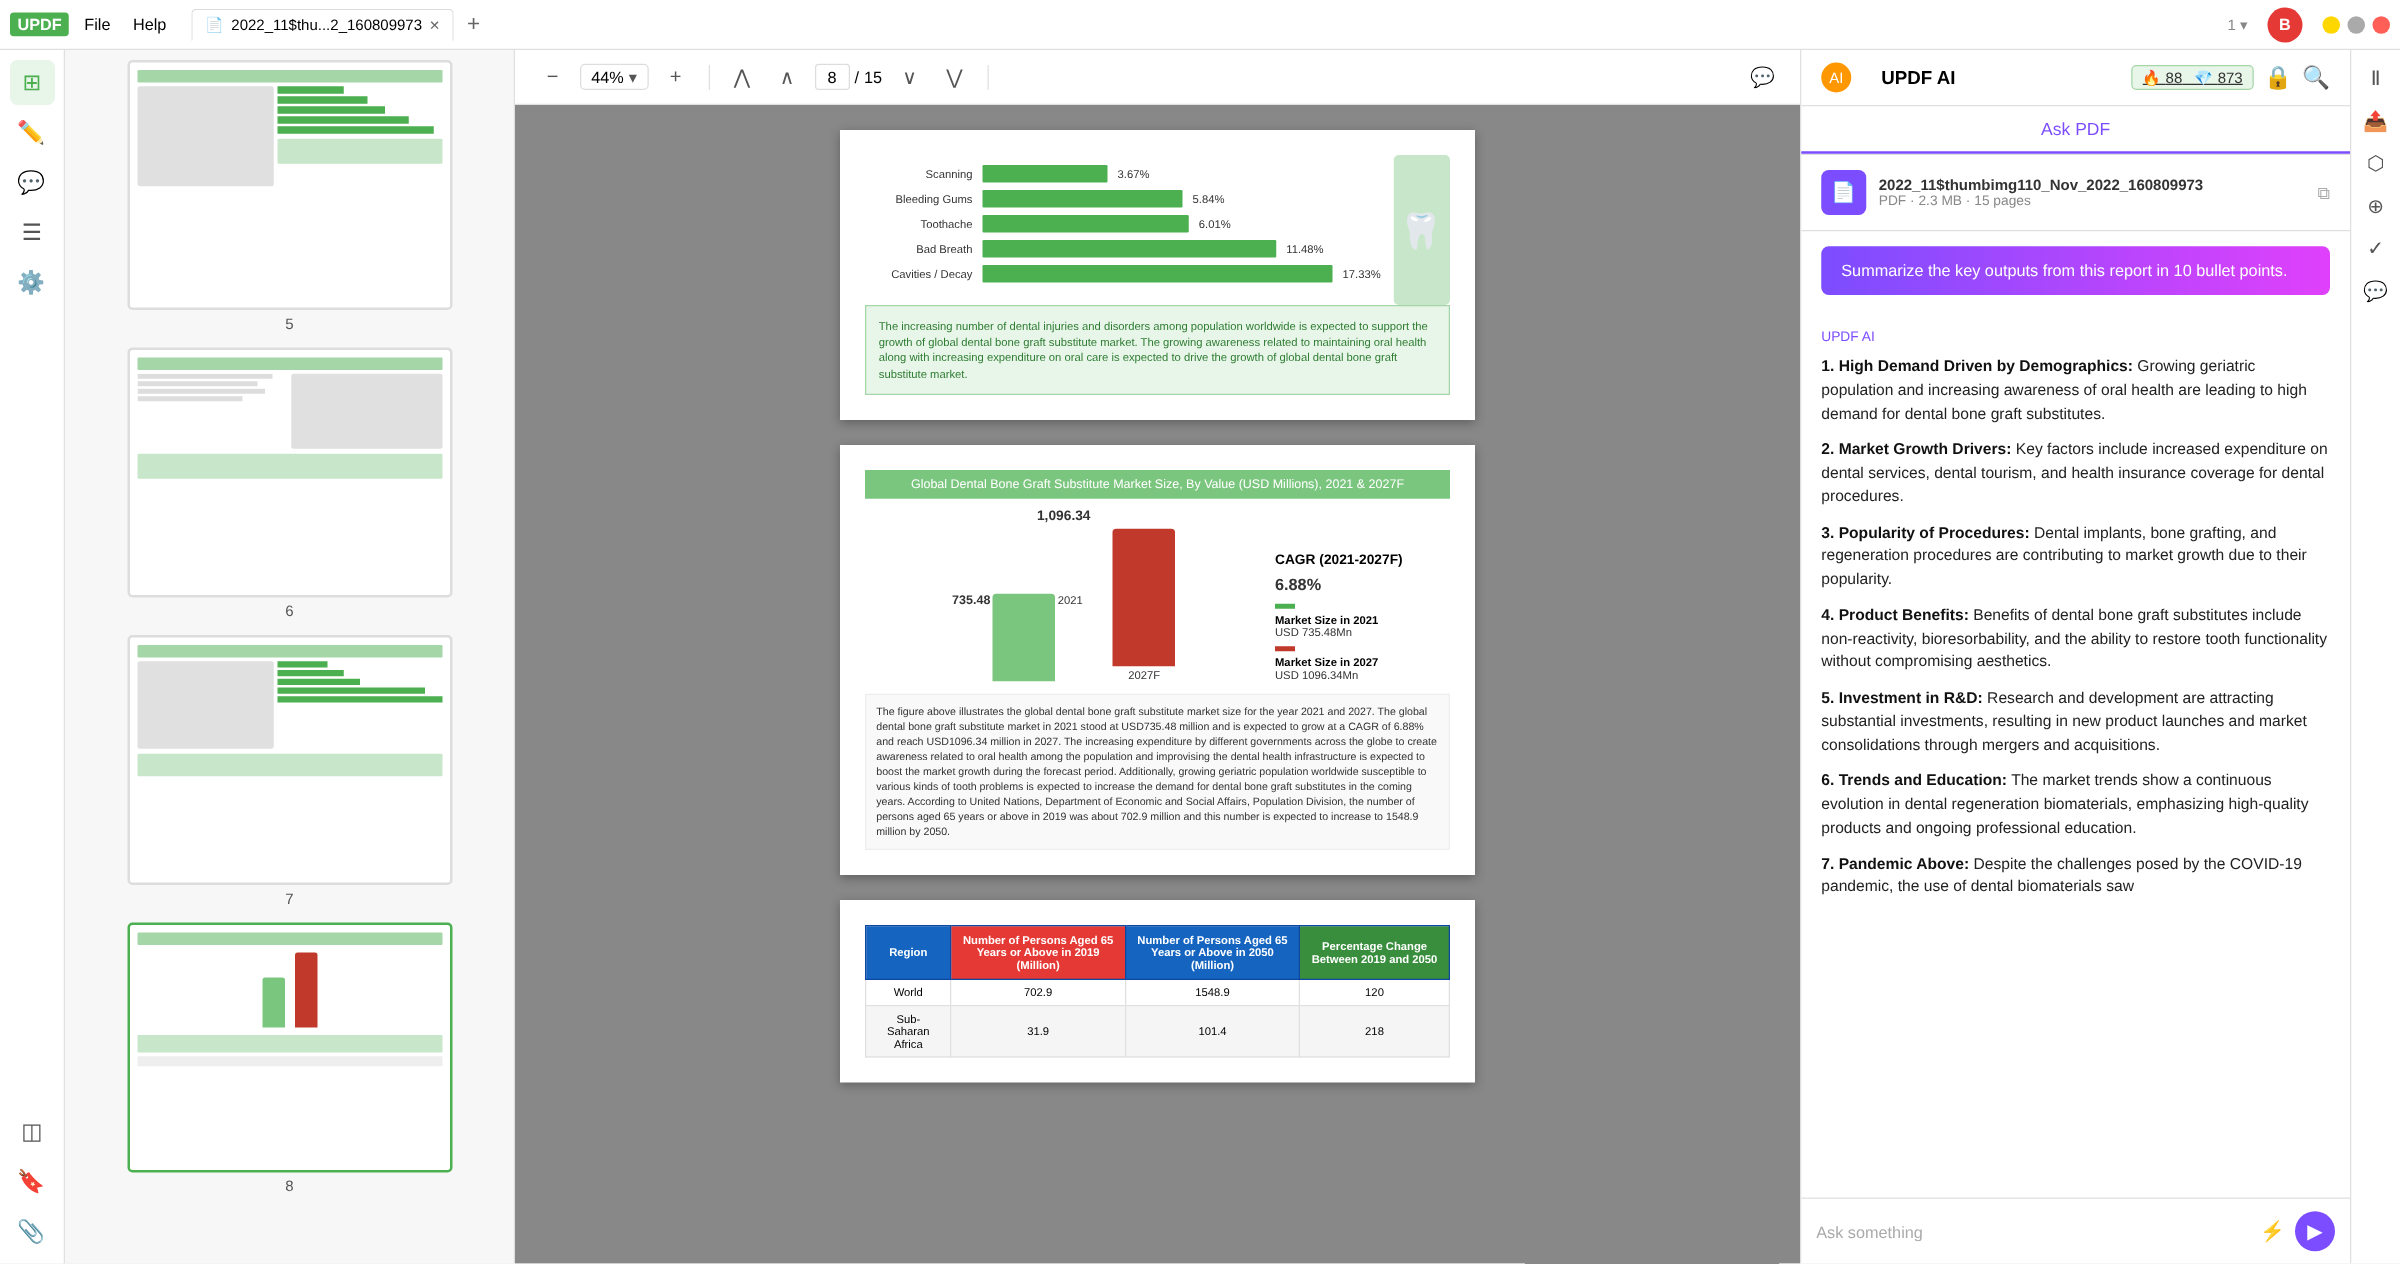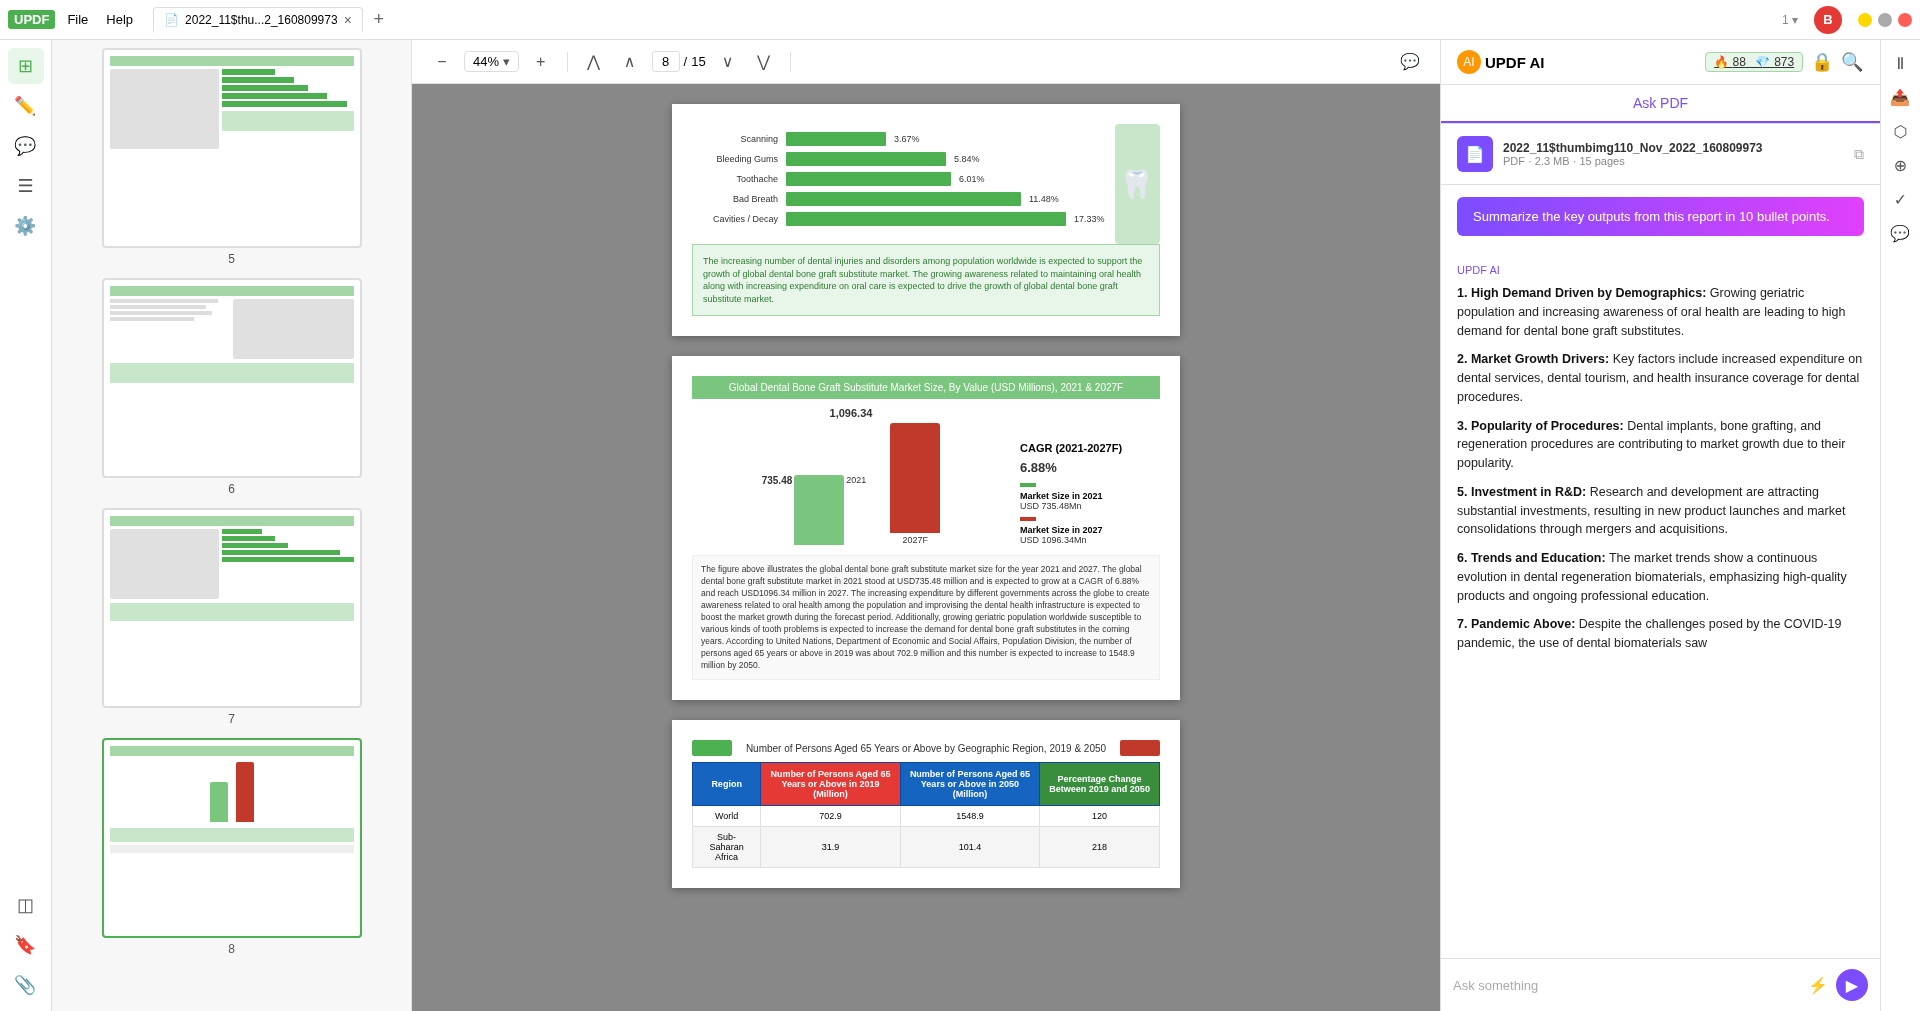--- a/index.html
+++ b/index.html
@@ -69,21 +69,21 @@
     .data-table { width: 100%; border-collapse: collapse; font-size: 9px; }
     .data-table th { background: #1565c0; color: #fff; padding: 6px 8px; text-align: center; border: 1px solid #0d47a1; }
     .data-table th.col2 { background: #e53935; }
     .data-table th.col3 { background: #1565c0; }
     .data-table th.col4 { background: #388e3c; }
     .data-table td { padding: 5px 8px; text-align: center; border: 1px solid #e0e0e0; }
     .data-table tr:nth-child(even) td { background: #f5f5f5; }
 
     
     .ai-panel { width: 440px; background: #fff; border-left: 1px solid #e0e0e0; display: flex; flex-direction: column; }
-    .ai-header { display: flex; align-items: center; padding: 10px 16px; border-bottom: 1px solid #e0e0e0; gap: 4px; }
+    .ai-header { display: flex; align-items: center; padding: 10px 16px; border-bottom: 1px solid #e0e0e0; gap: 24px; }
     .ai-logo { width: 24px; height: 24px; background: #ff9800; border-radius: 50%; display: flex; align-items: center; justify-content: center; color: #fff; font-size: 12px; }
     .ai-title { font-size: 15px; font-weight: 600; }
     .ai-header-right { margin-left: auto; display: flex; gap: 8px; align-items: center; }
     .ai-count-badge { background: #e8f5e9; border: 1px solid #a5d6a7; border-radius: 4px; padding: 2px 8px; font-size: 12px; color: #333; text-decoration: underline; }
     .ai-tabs { display: flex; border-bottom: 1px solid #e0e0e0; }
     .ai-tab { flex: 1; text-align: center; padding: 10px; font-size: 14px; cursor: pointer; color: #666; }
     .ai-tab.active { color: #7c4dff; border-bottom: 2px solid #7c4dff; font-weight: 500; }
     .ai-doc-info { display: flex; align-items: center; padding: 12px 16px; gap: 10px; border-bottom: 1px solid #e0e0e0; }
     .ai-doc-icon { width: 36px; height: 36px; background: #7c4dff; border-radius: 6px; display: flex; align-items: center; justify-content: center; color: #fff; font-size: 16px; }
     .ai-doc-name { font-size: 12px; font-weight: 600; color: #333; }
@@ -329,25 +329,20 @@
             <div class="ms-label">Market Size in 2027</div>
             <div style="font-size:9px;color:#333;">USD 1096.34Mn</div>
           </div>
         </div>
         <div class="desc-box" style="margin-top:10px;">The figure above illustrates the global dental bone graft substitute market size for the year 2021 and 2027. The global dental bone graft substitute market in 2021 stood at USD735.48 million and is expected to grow at a CAGR of 6.88% and reach USD1096.34 million in 2027.
 
 The increasing expenditure by different governments across the globe to create awareness related to oral health among the population and improvising the dental health infrastructure is expected to boost the market growth during the forecast period. Additionally, growing geriatric population worldwide susceptible to various kinds of tooth problems is expected to increase the demand for dental bone graft substitutes in the coming years. According to United Nations, Department of Economic and Social Affairs, Population Division, the number of persons aged 65 years or above in 2019 was about 702.9 million and this number is expected to increase to 1548.9 million by 2050.</div>
       </div>
 
       <div class="pdf-page">
-        <div style="display:flex;justify-content:space-between;align-items:center;margin-bottom:6px;">
-          <div style="width:40px;height:16px;background:#4CAF50;border-radius:2px;"></div>
-          <div style="font-size:10px;text-align:center;color:#333;">Number of Persons Aged 65 Years or Above by Geographic Region, 2019 &amp; 2050</div>
-          <div style="width:40px;height:16px;background:#c0392b;border-radius:2px;"></div>
-        </div>
         <table class="data-table">
           <thead>
             <tr>
               <th>Region</th>
               <th class="col2">Number of Persons Aged 65 Years or Above in 2019 (Million)</th>
               <th class="col3">Number of Persons Aged 65 Years or Above in 2050 (Million)</th>
               <th class="col4">Percentage Change Between 2019 and 2050</th>
             </tr>
           </thead>
           <tbody>
@@ -399,20 +394,23 @@
       <div class="ai-bullet">
         <strong>1. <span>High Demand Driven by Demographics:</span></strong> <span>Growing geriatric population and increasing awareness of oral health are leading to high demand for dental bone graft substitutes.</span>
       </div>
       <div class="ai-bullet">
         <strong>2. <span>Market Growth Drivers:</span></strong> <span>Key factors include increased expenditure on dental services, dental tourism, and health insurance coverage for dental procedures.</span>
       </div>
       <div class="ai-bullet">
         <strong>3. <span>Popularity of Procedures:</span></strong> <span>Dental implants, bone grafting, and regeneration procedures are contributing to market growth due to their popularity.</span>
       </div>
       <div class="ai-bullet">
+        <strong>4. <span>Product Benefits:</span></strong> <span>Benefits of dental bone graft substitutes include non-reactivity, bioresorbability, and the ability to restore tooth functionality without compromising aesthetics.</span>
+      </div>
+      <div class="ai-bullet">
         <strong>5. <span>Investment in R&amp;D:</span></strong> <span>Research and development are attracting substantial investments, resulting in new product launches and market consolidations through mergers and acquisitions.</span>
       </div>
       <div class="ai-bullet">
         <strong>6. <span>Trends and Education:</span></strong> <span>The market trends show a continuous evolution in dental regeneration biomaterials, emphasizing high-quality products and ongoing professional education.</span>
       </div>
       <div class="ai-bullet">
         <strong>7. <span>Pandemic Above:</span></strong> <span>Despite the challenges posed by the COVID-19 pandemic, the use of dental biomaterials saw</span>
       </div>
     </div>
     <div class="ai-input-area">

